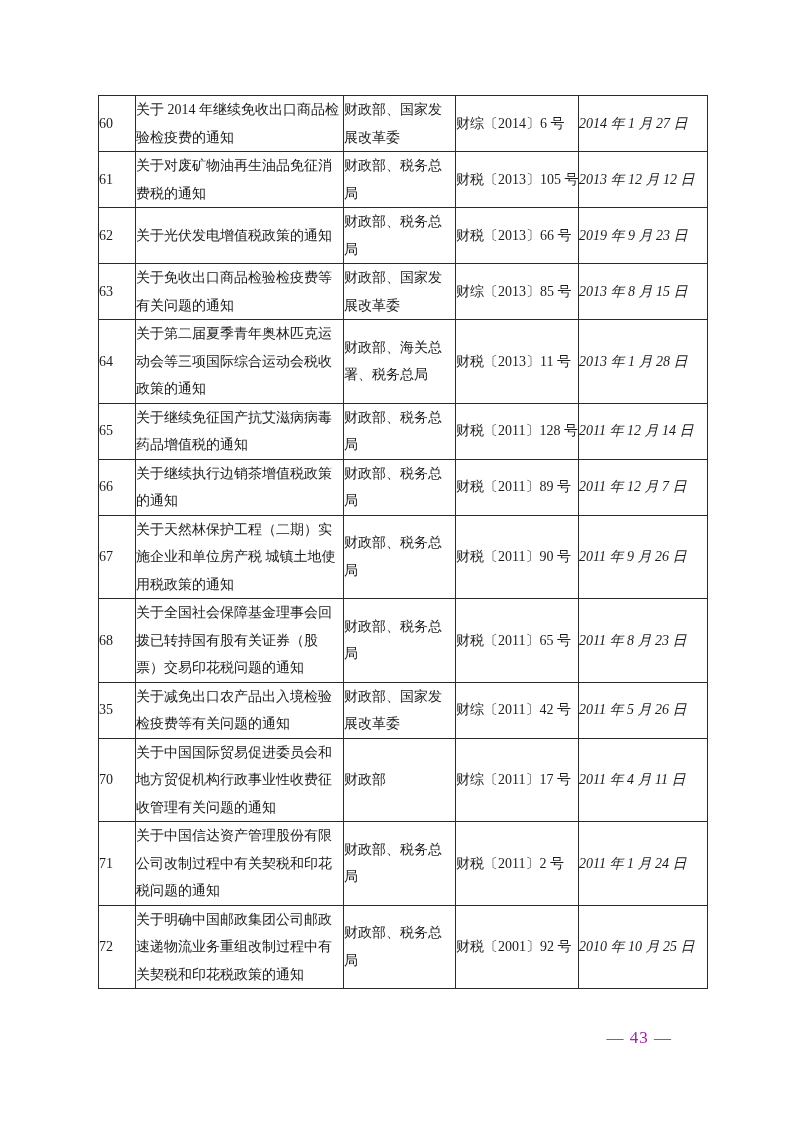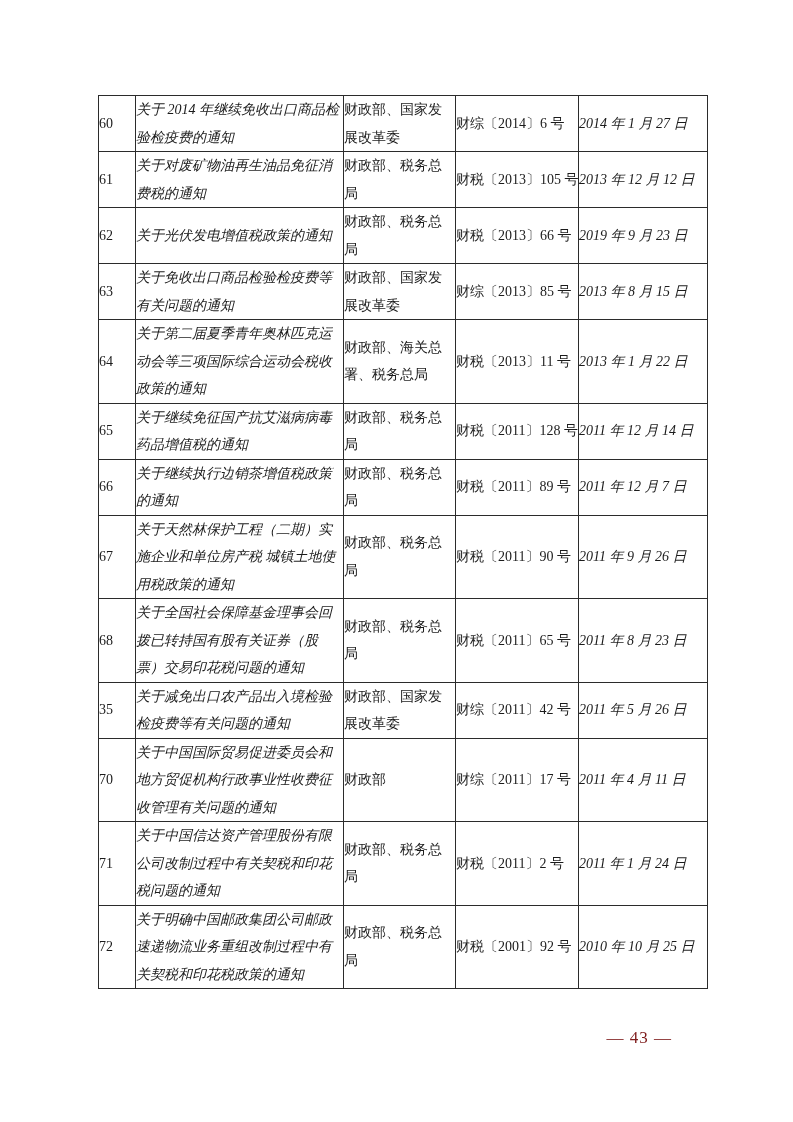--- a/index.html
+++ b/index.html
@@ -30,21 +30,20 @@
     font-size: 14px;
     line-height: 27.5px;
     padding: 0;
     word-break: break-all;
   }
   td.c-num {
     text-align: left;
   }
   td.c-title {
     padding: 0 5px 0 12px;
-    font-style: italic;
   }
   td.c-agency {
     padding: 0 4px 0 9px;
   }
   td.c-doc {
     padding-left: 8px;
     white-space: nowrap;
     overflow: hidden;
   }
   td.c-date {
@@ -54,21 +53,21 @@
     font-style: italic;
   }
   .footer-pagenum {
     position: absolute;
     left: 0;
     top: 1028px;
     width: 672px;
     text-align: right;
     font-size: 17px;
     letter-spacing: 1px;
-    color: #7f1d1d;
+    color: #a21caf;
   }
 </style>
 </head>
 <body>
 
 <div class="page">
 
   <table class="reg-table">
     <colgroup>
       <col style="width:37px">
@@ -108,21 +107,21 @@
     <td class="c-agency">财政部、国家发展改革委</td>
     <td class="c-doc">财综〔2013〕85 号</td>
     <td class="c-date">2013 年 8 月 15 日</td>
   </tr>
 
   <tr>
     <td class="c-num">64</td>
     <td class="c-title">关于第二届夏季青年奥林匹克运动会等三项国际综合运动会税收政策的通知</td>
     <td class="c-agency">财政部、海关总署、税务总局</td>
     <td class="c-doc">财税〔2013〕11 号</td>
-    <td class="c-date">2013 年 1 月 22 日</td>
+    <td class="c-date">2013 年 1 月 28 日</td>
   </tr>
 
   <tr>
     <td class="c-num">65</td>
     <td class="c-title">关于继续免征国产抗艾滋病病毒药品增值税的通知</td>
     <td class="c-agency">财政部、税务总局</td>
     <td class="c-doc">财税〔2011〕128 号</td>
     <td class="c-date">2011 年 12 月 14 日</td>
   </tr>
 

